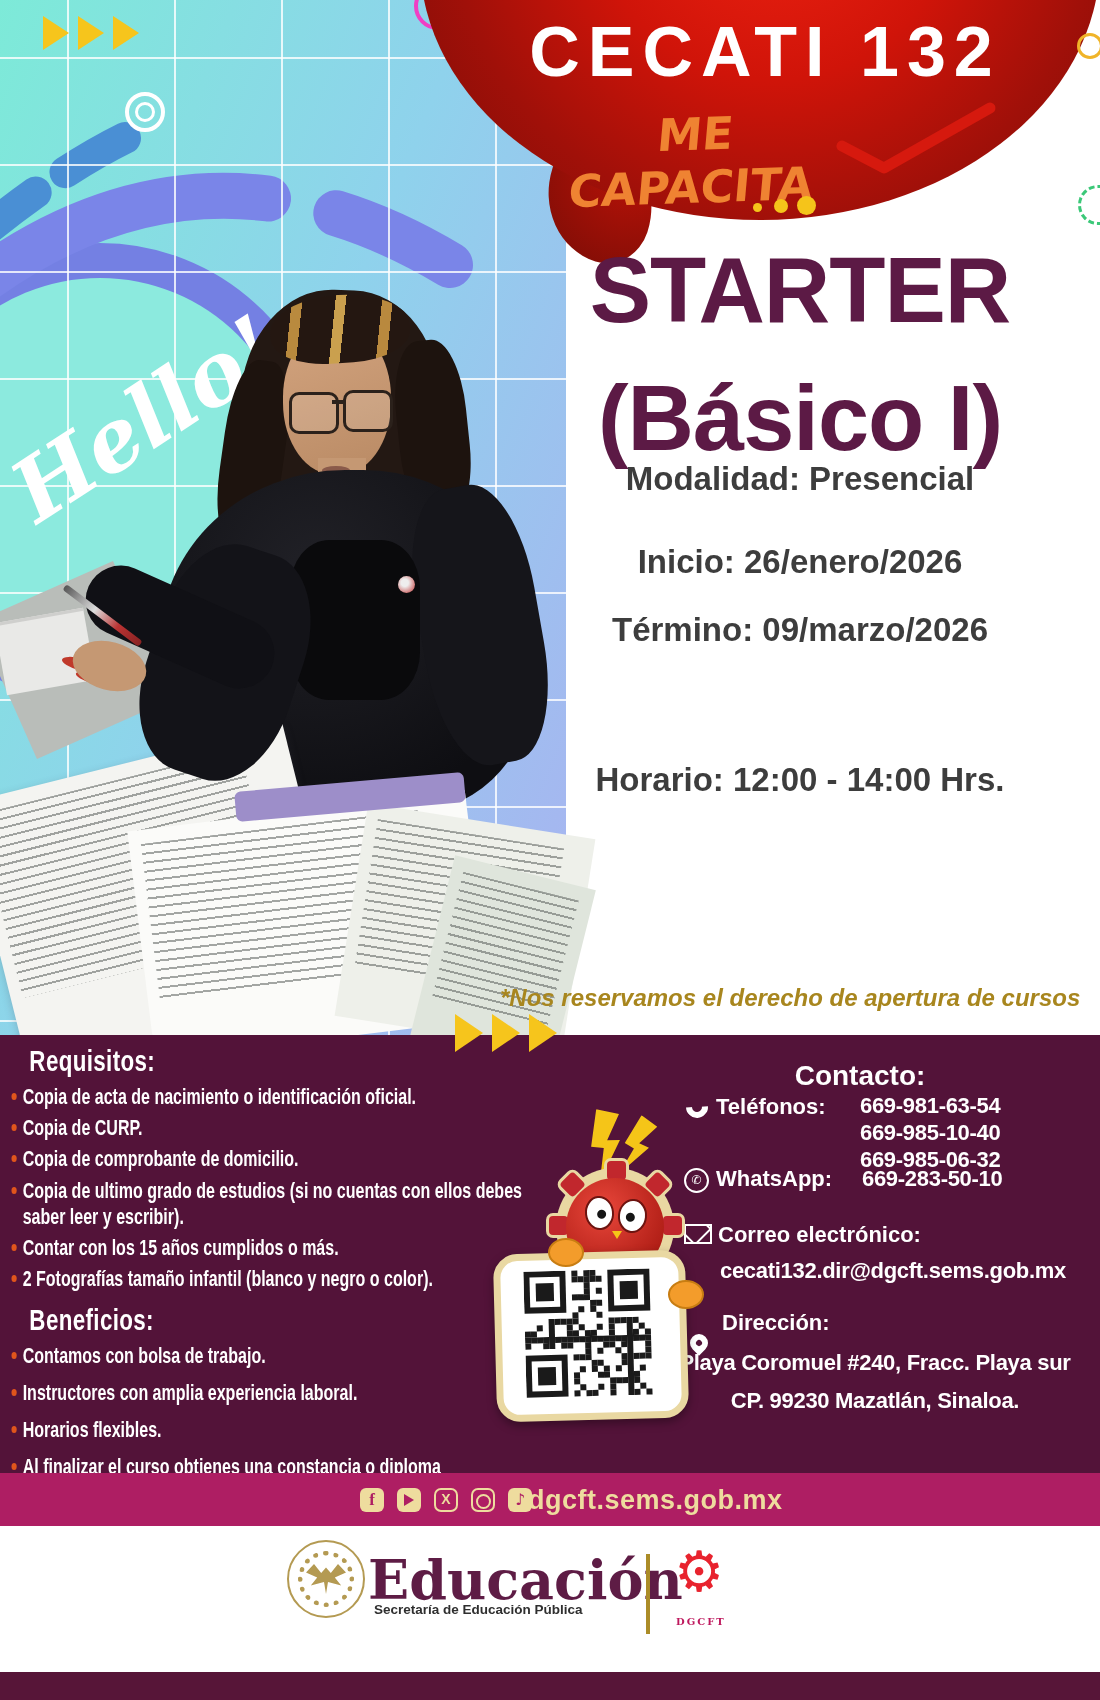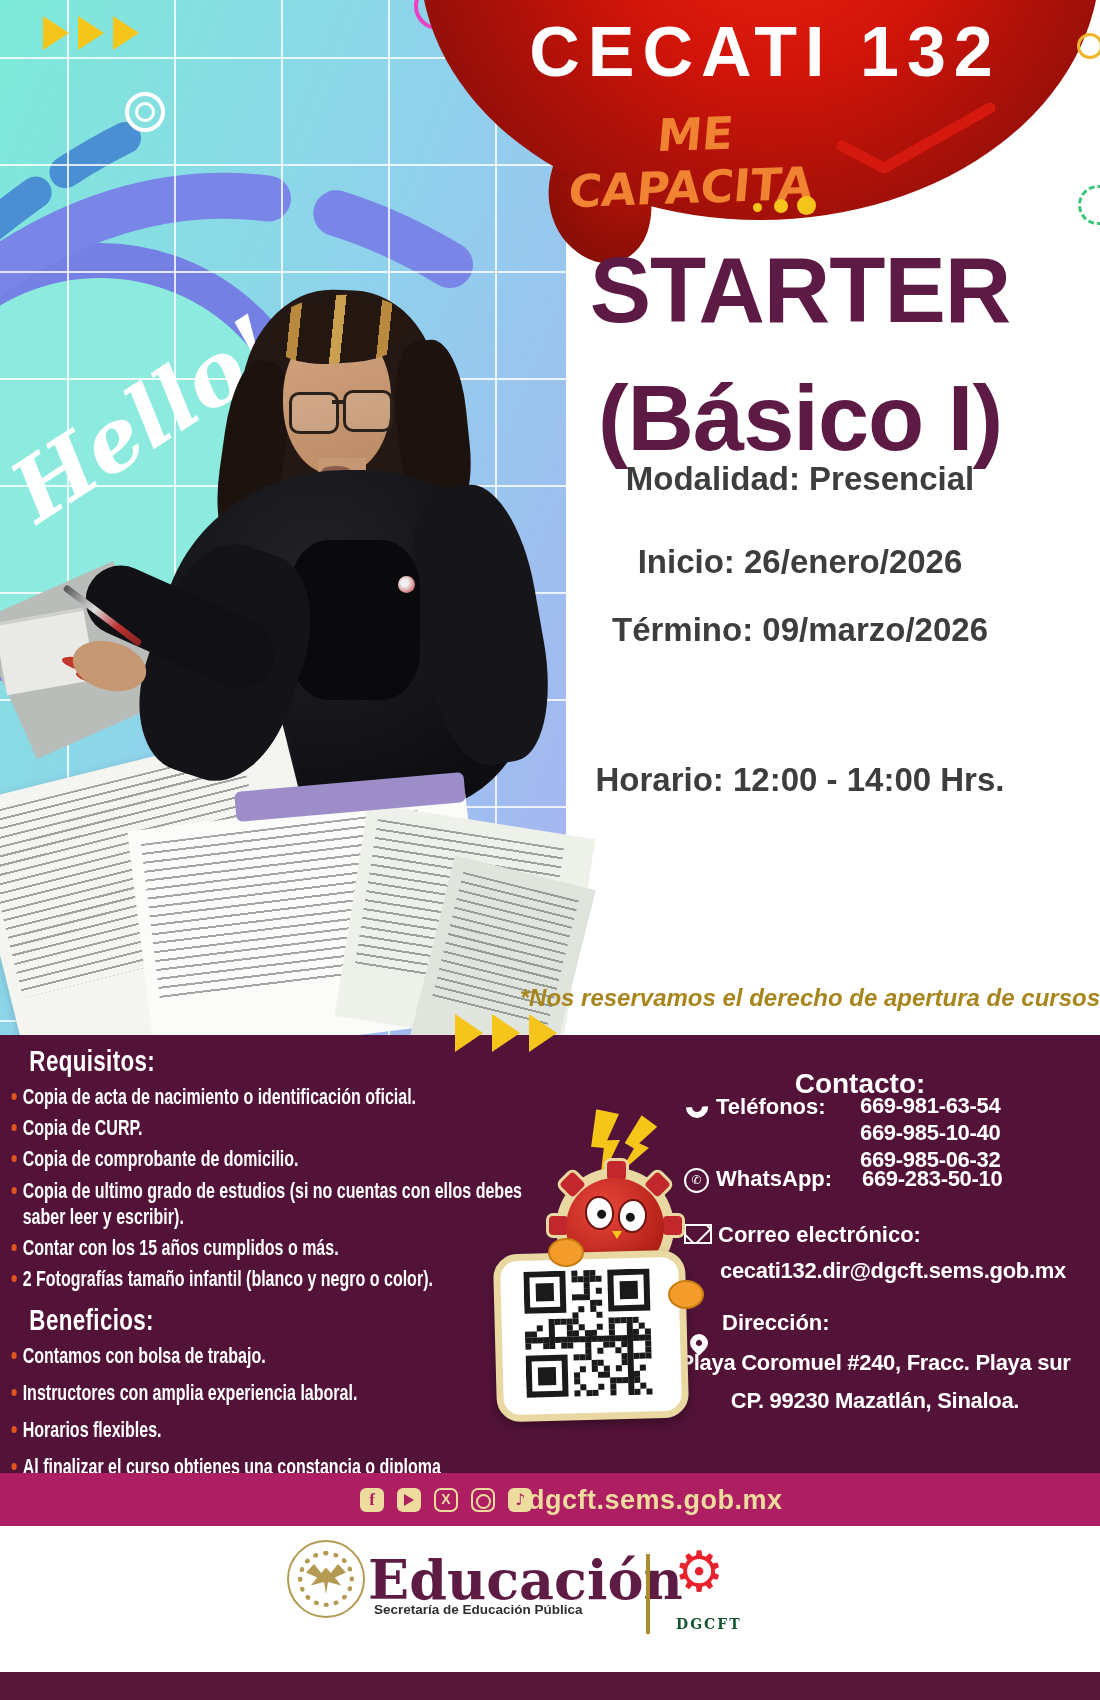--- a/index.html
+++ b/index.html
@@ -43,36 +43,36 @@
     font-family:"DejaVu Sans",sans-serif;font-weight:bold;font-size:45px;
     transform:skewX(-7deg) rotate(-2deg);}
   .check-svg{left:828px;top:98px;z-index:9;}
   .dot{border-radius:50%;background:#f5c41a;z-index:9;}
 
   
   .course-title{left:520px;width:560px;text-align:center;color:#5c1a45;font-weight:800;z-index:7;
     font-size:92px;letter-spacing:-1px;}
   .detail{left:520px;width:560px;text-align:center;color:#3d3d3d;font-weight:bold;font-size:33px;z-index:7;}
   .instructor{left:565px;top:896px;width:470px;text-align:center;color:#3d3d3d;font-weight:bold;font-size:33px;z-index:7;}
-  .disclaimer{left:500px;top:984px;width:600px;text-align:right;color:#a8861e;font-weight:bold;
+  .disclaimer{left:500px;top:984px;width:600px;text-align:left;color:#a8861e;font-weight:bold;
     font-style:italic;font-size:24px;z-index:7;}
 
   
   .maroon{left:0;top:1035px;width:1100px;height:438px;background:#531339;z-index:10;}
   .left-lists{left:10px;top:1042px;width:740px;transform:scaleX(.745);transform-origin:left top;
     color:#fff;z-index:11;}
   .sec-head{font-size:30px;font-weight:800;margin:2px 0 6px 26px;letter-spacing:.5px;}
   .b-item{position:relative;padding-left:17px;font-size:21.5px;font-weight:bold;line-height:1.22;margin-bottom:5px;}
   .b-item .bdot{position:absolute;left:2px;top:9px;width:7px;height:7px;border-radius:50%;background:#e0551c;}
   .b-narrow{max-width:640px;}
   .benefits .b-item{margin-bottom:11px;}
 
   .contact{left:640px;top:1052px;width:450px;color:#fff;z-index:11;}
   .c-el{position:absolute;}
-  .c-head{left:0;top:16px;width:440px;text-align:center;font-size:28px;font-weight:800;}
+  .c-head{left:0;top:8px;width:440px;text-align:center;font-size:28px;font-weight:800;}
   .c-label{font-size:22px;font-weight:bold;}
   .c-val{font-size:22px;font-weight:bold;letter-spacing:-.3px;}
   .phone-icon{width:22px;height:22px;border:6px solid transparent;border-bottom:6px solid #fff;
     border-left:6px solid #fff;border-radius:50%;transform:rotate(-48deg);box-sizing:border-box;}
   .wa-icon{width:25px;height:25px;border:2.5px solid #fff;border-radius:50%;box-sizing:border-box;
     font-size:12px;text-align:center;line-height:20px;color:#fff;font-family:"DejaVu Sans",sans-serif;}
   .mail-icon{width:28px;height:20px;border:2.5px solid #fff;box-sizing:border-box;position:relative;overflow:hidden;}
   .mail-icon:before{content:"";position:absolute;left:-3px;top:-9px;width:20px;height:20px;
     transform:rotate(45deg);border:2.5px solid #fff;}
   .pin-icon{width:18px;height:18px;background:#fff;border-radius:50% 50% 50% 0;transform:rotate(-45deg);position:relative;}
@@ -110,21 +110,21 @@
     border:5px dotted #b49a52;box-sizing:border-box;}
   .eagle{position:absolute;left:17px;top:22px;width:40px;height:30px;background:#b49a52;
     clip-path:polygon(0 28%,20% 0,38% 30%,50% 12%,62% 30%,80% 0,100% 28%,72% 45%,88% 72%,55% 60%,50% 100%,45% 60%,12% 72%,28% 45%);}
   .brand{position:absolute;left:368px;top:22px;font-family:"DejaVu Serif",serif;font-weight:bold;
     font-size:54px;color:#5e1c45;}
   .brand-sub{position:absolute;left:374px;top:76px;font-size:13.5px;font-weight:bold;color:#2f2f2f;}
   .gold-divider{position:absolute;left:646px;top:28px;width:4px;height:80px;background:#ab8c28;}
   .dgcft-gear{position:absolute;left:674px;top:18px;font-family:"DejaVu Sans",sans-serif;
     font-size:56px;color:#e8232e;line-height:1;}
   .dgcft-text{position:absolute;left:676px;top:90px;font-family:"DejaVu Serif",serif;font-weight:bold;
-    font-size:14px;color:#14532d;letter-spacing:2px;}
+    font-size:10px;color:#be185d;letter-spacing:2px;}
   .bottom-strip{left:0;top:1672px;width:1100px;height:28px;background:#571538;z-index:11;}
 </style>
 </head>
 <body>
 
 <div class="poster">
 
   <div class="abs blue-zone">
     <div class="abs hello-ring"></div>
     <div class="abs hello-fill"></div>

